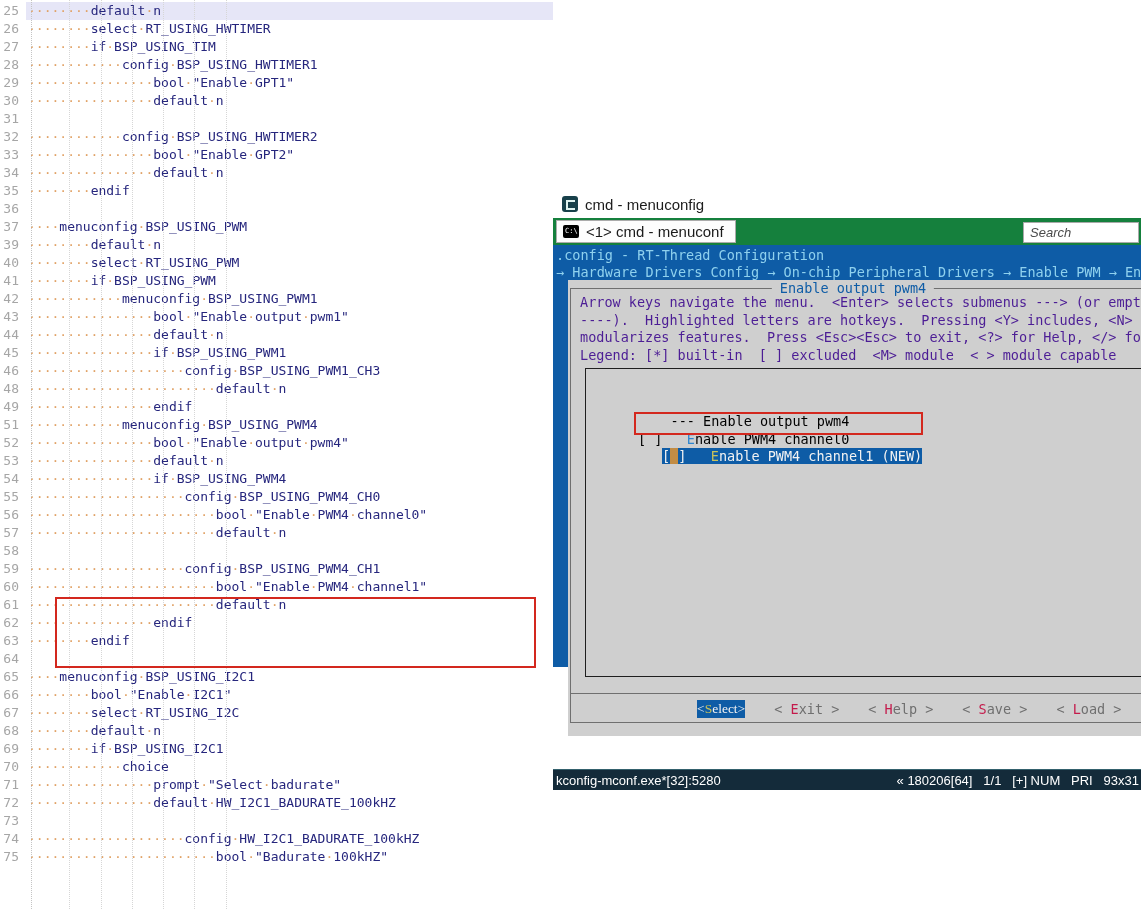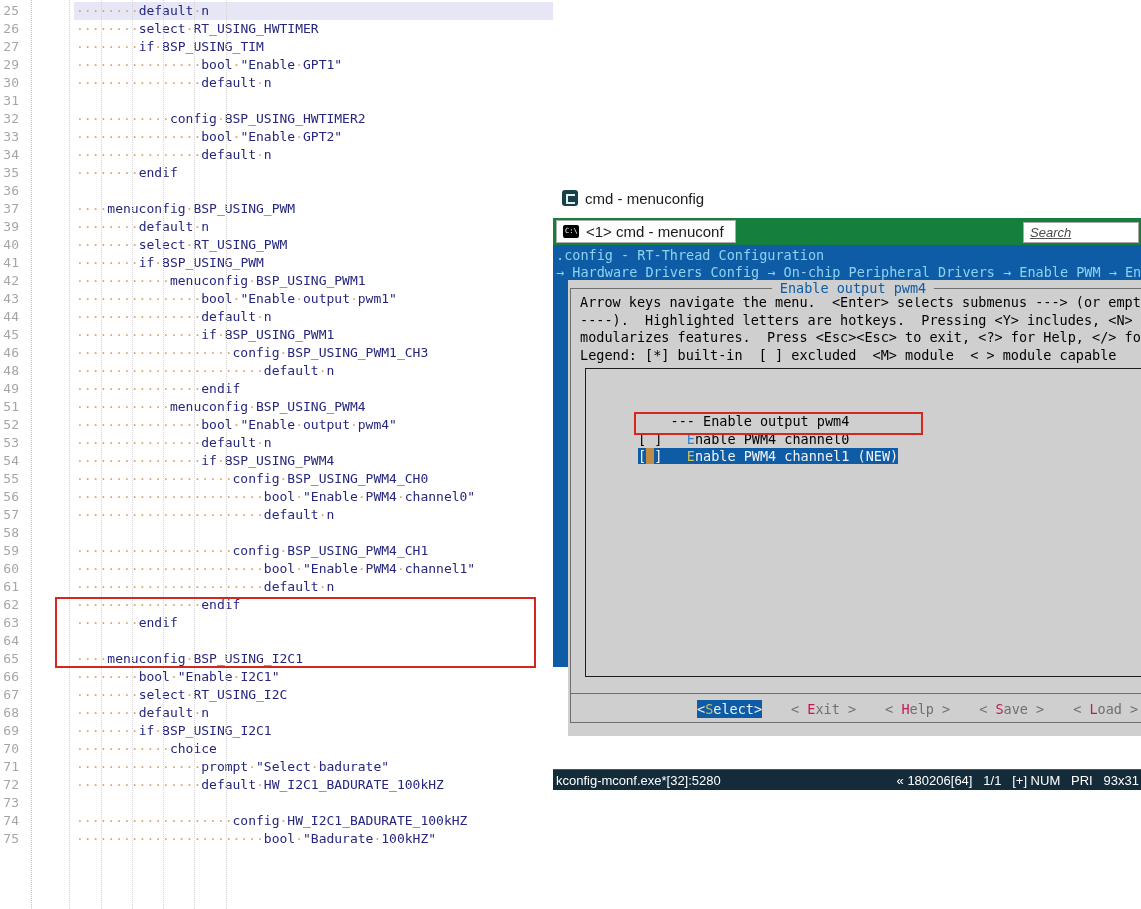--- a/index.html
+++ b/index.html
@@ -3,89 +3,90 @@
 <meta charset="utf-8">
 <style>
   html,body{margin:0;padding:0;}
   body{width:1141px;height:909px;overflow:hidden;background:#ffffff;position:relative;
        font-family:"Liberation Sans",sans-serif;}
 
   
   .editor{position:absolute;left:0;top:0;width:553px;height:909px;background:#fff;overflow:hidden;
           font-family:"DejaVu Sans Mono",monospace;font-size:13px;line-height:18px;}
   .lines{position:absolute;left:0;top:2px;right:0;}
-  .line{display:flex;height:18px;white-space:pre;gap:48px;}
+  .line{display:flex;height:18px;white-space:pre;}
   .num{width:26px;flex:0 0 26px;text-align:right;padding-right:7px;box-sizing:border-box;
        color:var(--line_number);background:#fff;user-select:none;}
   .code{flex:1;padding-left:2px;color:var(--editor_text);}
   .line.current .code{background:var(--current_line_bg);}
   .sp{color:var(--space_dot);}
   .tx{color:var(--editor_text);}
   .guide{position:absolute;top:0;bottom:0;width:0;border-left:1px dotted #d6d6d6;pointer-events:none;}
   .guide.g0{border-left:1px dotted #c4c4c4;}
 
   
   .ann{position:absolute;border:2px solid var(--annotation_red);box-sizing:border-box;pointer-events:none;z-index:50;}
   .ann-editor{left:55px;top:597px;width:481px;height:71px;}
   .ann-console{left:634px;top:412px;width:289px;height:23px;}
 
   
   .conemu{position:absolute;left:553px;top:190px;width:588px;height:600px;overflow:hidden;background:#fff;}
-  .titlebar{position:absolute;left:0;top:0;right:0;height:28px;background:#fff;display:flex;align-items:flex-start;}
+  .titlebar{position:absolute;left:0;top:0;right:0;height:28px;background:#fff;display:flex;align-items:center;}
   .app-icon{width:16px;height:16px;margin:0 7px 0 9px;background:#17404a;border-radius:3px;position:relative;flex:0 0 16px;}
   .app-icon::before{content:"";position:absolute;left:4px;top:4px;width:7px;height:6px;
       border-left:2px solid #dff3f0;border-top:2px solid #dff3f0;border-bottom:2px solid #dff3f0;}
   .title-text{font-size:15px;color:#1c1c1c;}
   .tabbar{position:absolute;left:0;top:28px;right:0;height:27px;background:#15803d;}
   .tab{position:absolute;left:3px;top:2px;height:23px;border:1px solid #ababab;background:#fdfdfd;
        display:flex;align-items:center;padding:0 11px 0 6px;box-sizing:border-box;}
   .cmd-icon{width:16px;height:13px;background:#000;border-radius:2px;margin-right:7px;position:relative;flex:0 0 16px;}
   .cmd-icon::before{content:"C:\\.";position:absolute;left:2px;top:1px;font-size:7px;line-height:10px;color:#fff;
        font-family:"DejaVu Sans Mono",monospace;}
   .tab-label{font-size:15px;color:#1a1a1a;white-space:pre;}
   .search{position:absolute;right:2px;top:4px;width:108px;height:19px;border:1px solid #a9a9a9;background:#fff;
-       font-family:"Liberation Sans",sans-serif;font-style:italic;font-size:13px;color:#555;padding:0 0 0 6px;outline:none;text-decoration:underline;}
+       font-family:"Liberation Sans",sans-serif;font-style:italic;font-size:13px;color:#555;padding:0 0 0 6px;outline:none;}
   .search::placeholder{color:#4a4a4a;font-style:italic;}
 
   .console{position:absolute;left:0;top:55px;right:0;height:422px;background:var(--console_blue);
        font-family:"DejaVu Sans Mono",monospace;font-size:13.5px;white-space:pre;}
   .chead{position:absolute;left:3px;top:2px;color:var(--console_cyan);line-height:17px;}
 
   .dialog{position:absolute;left:15px;top:35px;width:612px;height:456px;background:var(--dialog_gray);color:#000;}
   .frame{position:absolute;left:2px;top:8px;bottom:13px;width:700px;border:1px solid #6f6f6f;box-sizing:border-box;}
   .dlg-title{position:absolute;top:0;left:285px;transform:translateX(-50%);height:17px;line-height:17px;
        background:var(--dialog_gray);padding:0 8px;color:var(--console_blue);z-index:2;}
-  .help{position:absolute;left:12px;top:14px;line-height:17.5px;color:#000000;}
+  .help{position:absolute;left:12px;top:14px;line-height:17.5px;color:#4c1d95;}
   .menubox{position:absolute;left:17px;top:88px;width:660px;height:309px;border:1px solid #1f1f1f;box-sizing:border-box;}
   .menu{padding:12px 0 0 52px;line-height:17.5px;}
   .mrow{height:17.5px;color:#000;}
   .rowline{display:inline;}
   .mrow .hk{color:var(--hotkey_blue);}
-  .mrow.sel .rowline{background:var(--console_blue);color:#f2f2f2;}
+  .mrow.sel .rowline{background:var(--console_blue);color:#f2f2f2;margin-left:24px;}
   .mrow.sel .hk{color:var(--hotkey_yellow);}
   .cur{background:var(--cursor_orange);}
   .sep{position:absolute;left:2px;top:413px;width:700px;border-top:1px solid #6f6f6f;}
   .buttons{position:absolute;left:2px;top:420px;width:700px;display:flex;gap:29px;padding-left:127px;box-sizing:border-box;line-height:18px;}
   .btn{color:var(--button_gray);}
   .btn .bhk{color:var(--hotkey_red);}
-  .btn.active{background:var(--console_blue);color:#f2f2f2;}
+  .btn.active{background:var(--console_blue);color:#f2f2f2;font-family:Liberation Serif, serif;}
   .btn.active .bhk{color:var(--hotkey_yellow);}
 
   .statusbar{position:absolute;left:0;top:579px;right:0;height:21px;background:var(--status_bg);
        border-top:1px solid #34616d;box-sizing:border-box;display:flex;align-items:center;justify-content:space-between;
        color:#fff;font-size:13px;padding:0 2px 0 3px;white-space:pre;}
 </style>
 </head>
 <body>
 
 <div class="editor">
   <div class="lines">
       <div class="line current"><span class="num">25</span><span class="code"><span class="sp">········</span><span class="tx">default</span><span class="sp">·</span><span class="tx">n</span></span></div>
       <div class="line"><span class="num">26</span><span class="code"><span class="sp">········</span><span class="tx">select</span><span class="sp">·</span><span class="tx">RT_USING_HWTIMER</span></span></div>
       <div class="line"><span class="num">27</span><span class="code"><span class="sp">········</span><span class="tx">if</span><span class="sp">·</span><span class="tx">BSP_USING_TIM</span></span></div>
+      <div class="line"><span class="num">28</span><span class="code"><span class="sp">············</span><span class="tx">config</span><span class="sp">·</span><span class="tx">BSP_USING_HWTIMER1</span></span></div>
       <div class="line"><span class="num">29</span><span class="code"><span class="sp">················</span><span class="tx">bool</span><span class="sp">·</span><span class="tx">"Enable</span><span class="sp">·</span><span class="tx">GPT1"</span></span></div>
       <div class="line"><span class="num">30</span><span class="code"><span class="sp">················</span><span class="tx">default</span><span class="sp">·</span><span class="tx">n</span></span></div>
       <div class="line"><span class="num">31</span><span class="code"></span></div>
       <div class="line"><span class="num">32</span><span class="code"><span class="sp">············</span><span class="tx">config</span><span class="sp">·</span><span class="tx">BSP_USING_HWTIMER2</span></span></div>
       <div class="line"><span class="num">33</span><span class="code"><span class="sp">················</span><span class="tx">bool</span><span class="sp">·</span><span class="tx">"Enable</span><span class="sp">·</span><span class="tx">GPT2"</span></span></div>
       <div class="line"><span class="num">34</span><span class="code"><span class="sp">················</span><span class="tx">default</span><span class="sp">·</span><span class="tx">n</span></span></div>
       <div class="line"><span class="num">35</span><span class="code"><span class="sp">········</span><span class="tx">endif</span></span></div>
       <div class="line"><span class="num">36</span><span class="code"></span></div>
       <div class="line"><span class="num">37</span><span class="code"><span class="sp">····</span><span class="tx">menuconfig</span><span class="sp">·</span><span class="tx">BSP_USING_PWM</span></span></div>
       <div class="line"><span class="num">39</span><span class="code"><span class="sp">········</span><span class="tx">default</span><span class="sp">·</span><span class="tx">n</span></span></div>

